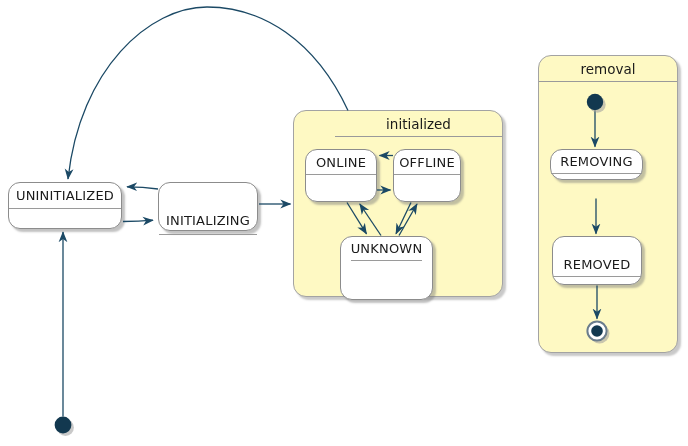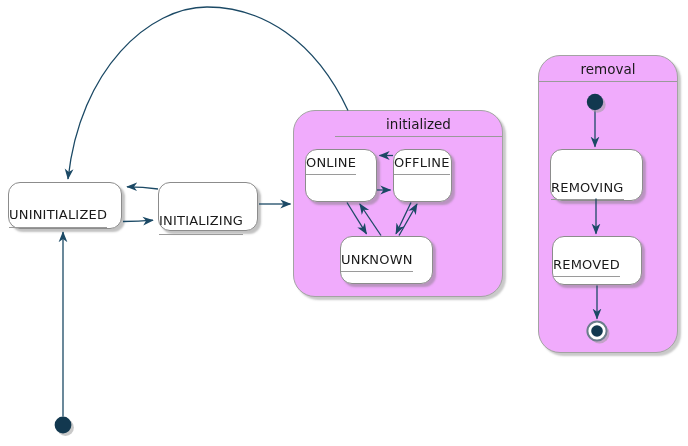--- a/index.html
+++ b/index.html
@@ -12,37 +12,37 @@
     overflow:hidden;
   }
   
   .state{
     position:absolute;
     background:#ffffff;
     border:1.4px solid #8c8c8c;
     border-radius:12px;
     box-shadow:3px 3px 2px rgba(120,120,120,0.45);
     box-sizing:border-box;
-    display:flex;flex-direction:row;
+    display:flex;flex-direction:column;
   }
   .state-title{
     flex:0 0 auto;
     border-bottom:1px solid #9a9a9a;
     display:flex;align-items:center;justify-content:center;
     font-size:13px;
     letter-spacing:0.2px;
     white-space:nowrap;
   }
   .state-body{flex:1 1 auto;}
   
   .composite{
     position:absolute;
-    background:#f0abfc;
+    background:#fef9c3;
     border:1.4px solid #a3a3a3;
-    border-radius:22px;
+    border-radius:13px;
     box-shadow:3px 3px 2px rgba(120,120,120,0.40);
     box-sizing:border-box;
   }
   .composite-title{
     height:25px;
     border-bottom:1px solid #9a9a9a;
     display:flex;align-items:center;justify-content:center;
     font-size:13.5px;
     white-space:nowrap;
   }
@@ -57,46 +57,46 @@
 <div id="canvas">
 
   <div class="composite" style="left:293px;top:110px;width:210px;height:187px;padding-left:41px;">
     <div class="composite-title">initialized</div>
   </div>
 
   <div class="composite" style="left:538px;top:55px;width:140px;height:298px;">
     <div class="composite-title">removal</div>
   </div>
 
-  <div class="state" style="left:8px;top:182px;width:114px;height:47px;align-items:flex-end;">
+  <div class="state" style="left:8px;top:182px;width:114px;height:47px;">
     <div class="state-title" style="height:25px;">UNINITIALIZED</div>
     <div class="state-body"></div>
   </div>
 
   <div class="state" style="left:158px;top:182px;width:100px;height:49px;">
     <div class="state-title" style="height:27px;margin-top:24px;">INITIALIZING</div>
     <div class="state-body"></div>
   </div>
 
   <div class="state" style="left:305px;top:149px;width:72px;height:53px;">
     <div class="state-title" style="height:24px;">ONLINE</div>
     <div class="state-body"></div>
   </div>
 
-  <div class="state" style="left:393px;top:149px;width:59px;height:53px;">
+  <div class="state" style="left:393px;top:149px;width:68px;height:53px;">
     <div class="state-title" style="height:24px;">OFFLINE</div>
     <div class="state-body"></div>
   </div>
 
-  <div class="state" style="left:340px;top:236px;width:93px;height:48px;align-items:center;">
+  <div class="state" style="left:340px;top:236px;width:93px;height:64px;align-items:center;">
     <div class="state-title" style="height:23px;">UNKNOWN</div>
     <div class="state-body"></div>
   </div>
 
-  <div class="state" style="left:550px;top:149px;width:93px;height:52px;align-items:flex-end;">
+  <div class="state" style="left:550px;top:149px;width:93px;height:31px;">
     <div class="state-title" style="height:23px;">REMOVING</div>
     <div class="state-body"></div>
   </div>
 
   <div class="state" style="left:552px;top:236px;width:90px;height:49px;">
     <div class="state-title" style="height:23px;margin-top:16px;">REMOVED</div>
     <div class="state-body"></div>
   </div>
 
   <svg class="edges" width="688" height="446" viewBox="0 0 688 446">

